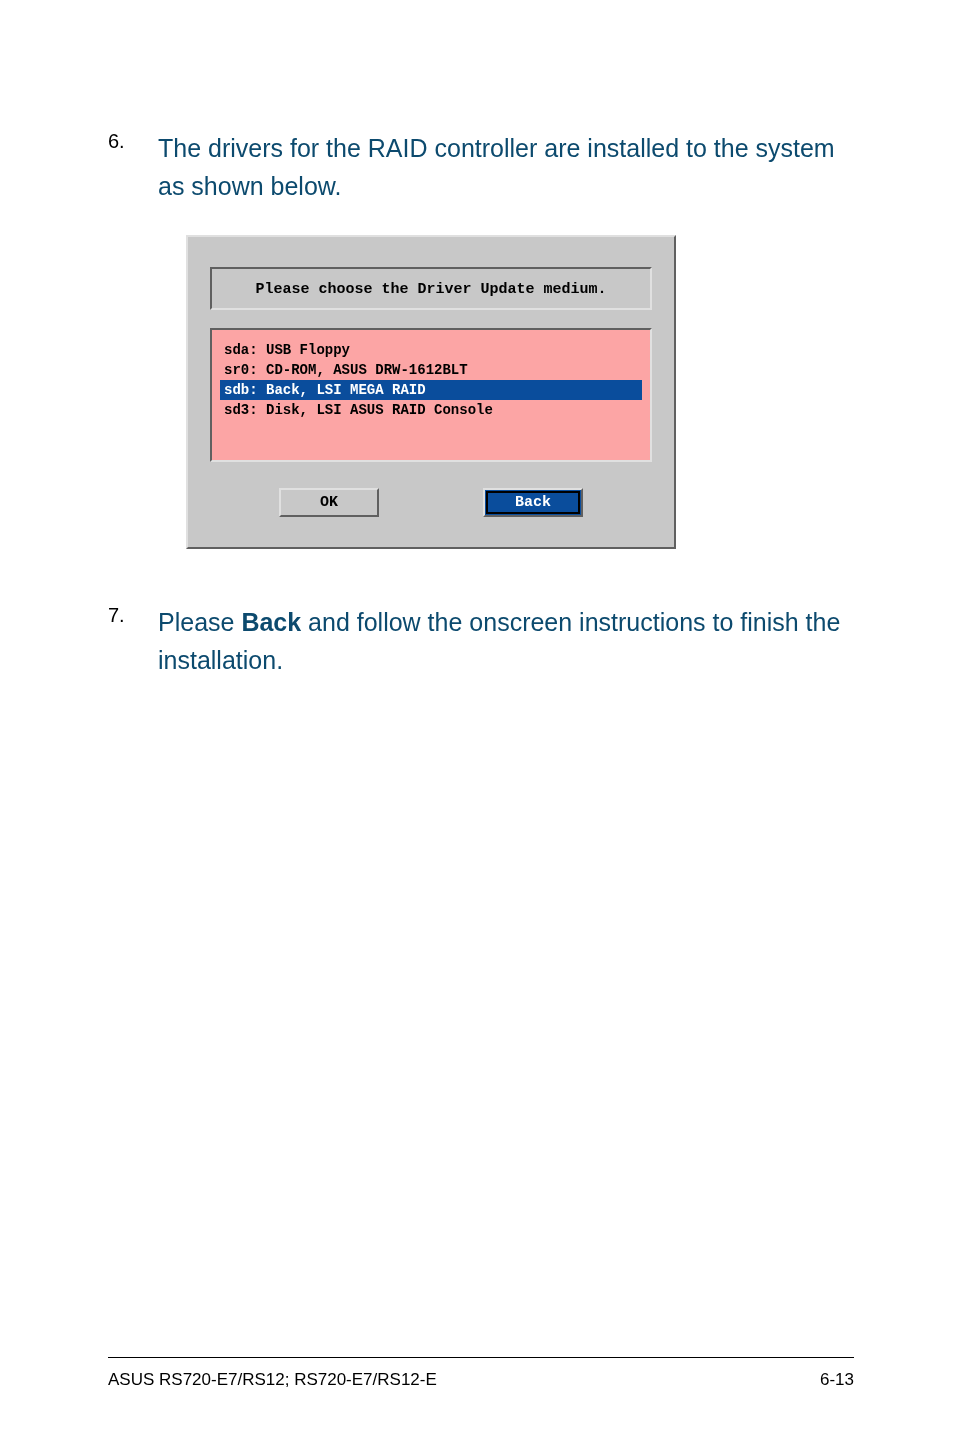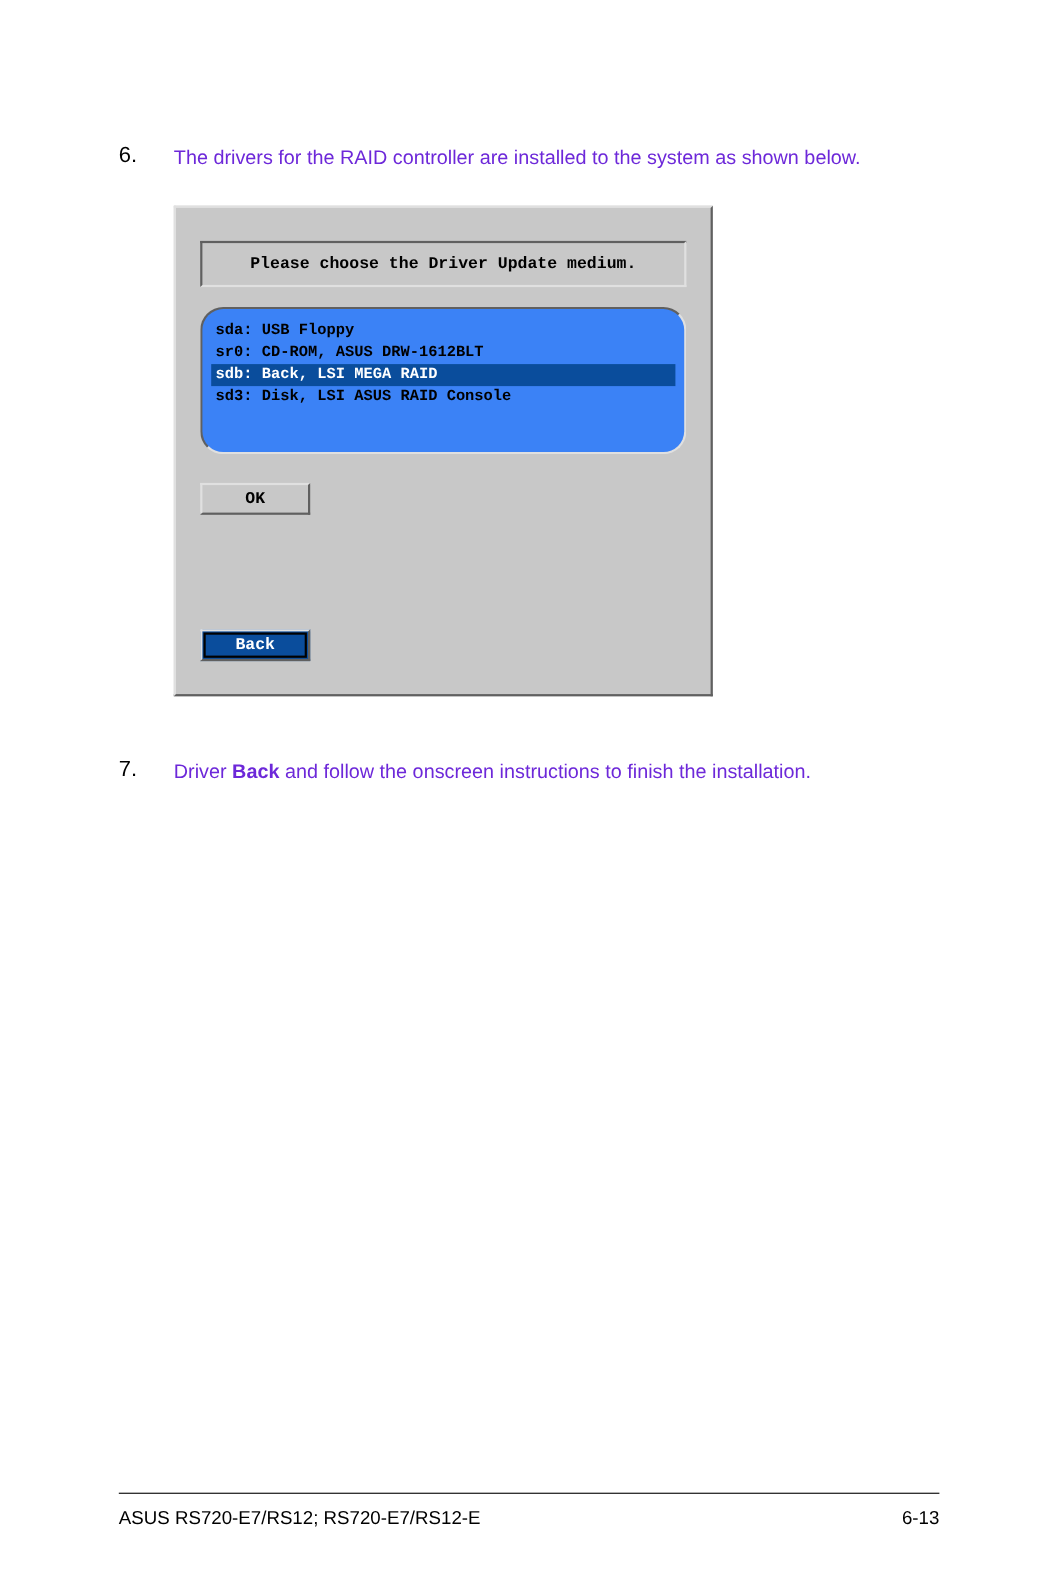--- a/index.html
+++ b/index.html
@@ -21,29 +21,29 @@
       display: flex;
       margin-bottom: 30px;
     }
     .step-num {
       width: 50px;
       font-size: 20px;
       color: #000;
     }
     .step-text {
       flex: 1;
-      font-size: 18px;
-      color: #6d28d9;
+      font-size: 25px;
+      color: #0c4a6e;
       line-height: 1.5;
     }
     .bold {
       font-weight: bold;
     }
     .dialog-wrapper {
-      margin-left: 50px;
+      margin-left: 78px;
       margin-top: 25px;
       margin-bottom: 55px;
     }
     .dialog {
       width: 490px;
       background: #c8c8c8;
       border-top: 2px solid #e0e0e0;
       border-left: 2px solid #e0e0e0;
       border-right: 2px solid #606060;
       border-bottom: 2px solid #606060;
@@ -62,41 +62,40 @@
       font-family: 'Courier New', monospace;
       font-weight: bold;
       font-size: 15px;
       color: #000;
     }
     .list-box {
       border-top: 2px solid #606060;
       border-left: 2px solid #606060;
       border-right: 2px solid #e0e0e0;
       border-bottom: 2px solid #e0e0e0;
-      background: #3b82f6;
+      background: #fca5a5;
       padding: 10px 8px 40px 8px;
       margin-bottom: 18px;
-      border-radius: 21px;
     }
     .list-item {
       font-family: 'Courier New', monospace;
       font-weight: bold;
       font-size: 14px;
       color: #000;
       padding: 2px 4px;
     }
     .list-item.selected {
       background: #0a4d9c;
       color: #fff;
     }
     .button-row {
       display: flex;
+      justify-content: center;
       gap: 104px;
       padding: 8px 0;
-      flex-direction: column;
     }
     .tui-button {
       font-family: 'Courier New', monospace;
       font-weight: bold;
       font-size: 15px;
       padding: 4px 0;
       width: 100px;
       text-align: center;
       border-top: 2px solid #e0e0e0;
       border-left: 2px solid #e0e0e0;
@@ -148,21 +147,21 @@
       <div class="button-row">
         <div class="tui-button">OK</div>
         <div class="tui-button selected">Back</div>
       </div>
     </div>
   </div>
 
   <div class="step">
     <div class="step-num">7.</div>
     <div class="step-text">
-      <span>Driver </span><span class="bold">Back</span><span> and follow the onscreen instructions to finish the installation.</span>
+      <span>Please </span><span class="bold">Back</span><span> and follow the onscreen instructions to finish the installation.</span>
     </div>
   </div>
 </div>
 
 <div class="footer">
   <span>ASUS RS720-E7/RS12; RS720-E7/RS12-E</span>
   <span>6-13</span>
 </div>
 
 </body></html>

